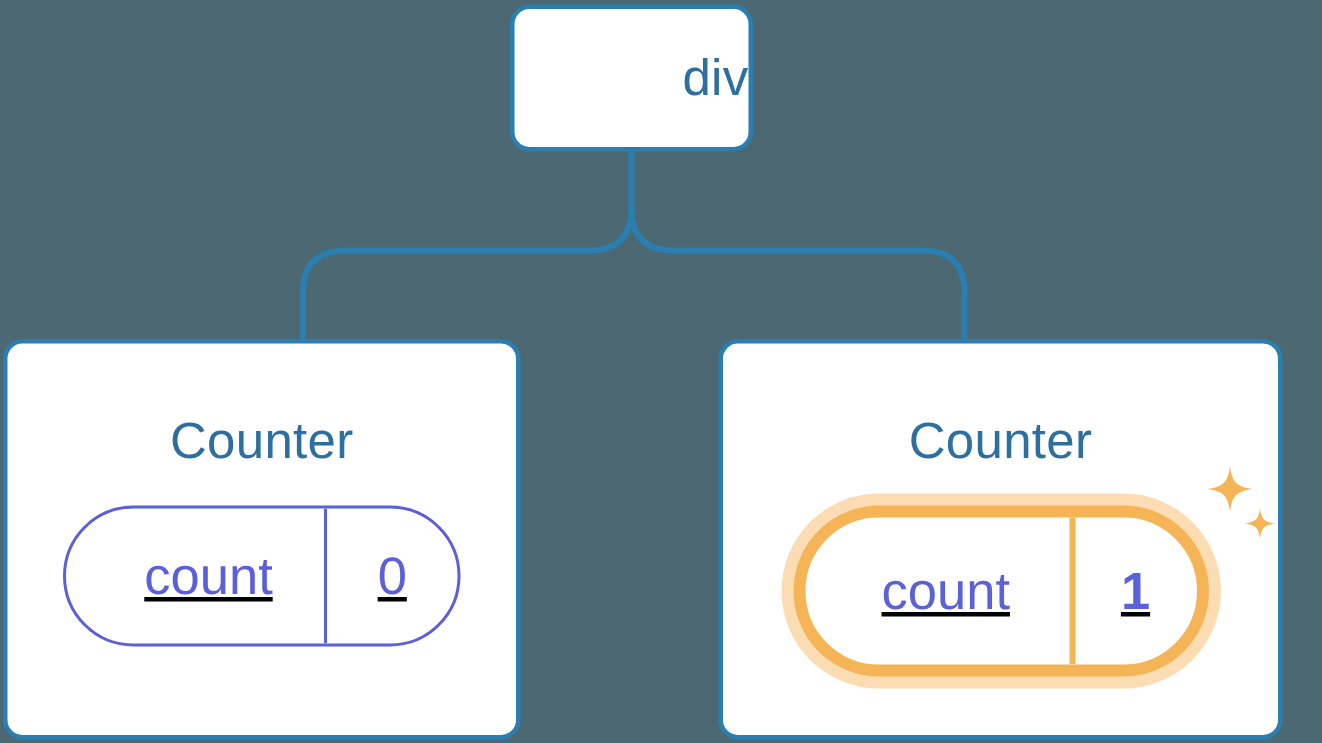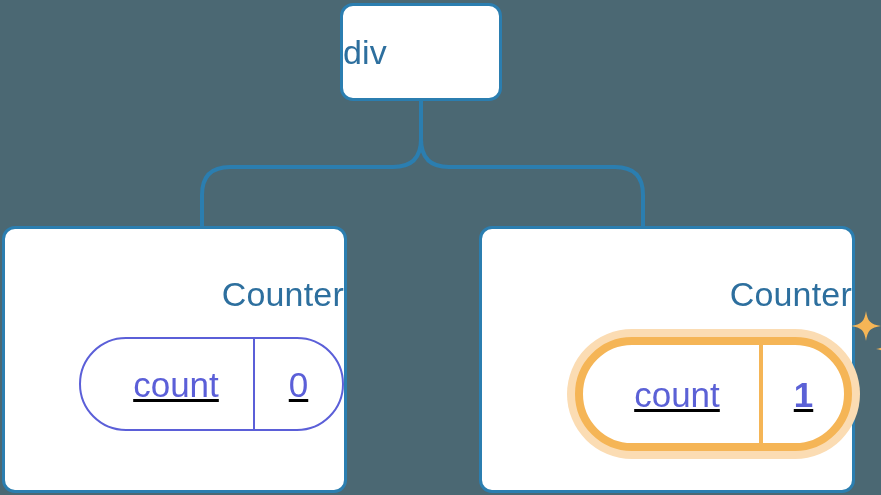--- a/index.html
+++ b/index.html
@@ -38,35 +38,35 @@
   }
 
   
   #root-node {
     left: 340px;
     top: 3px;
     width: 162px;
     height: 98px;
     display: flex;
     align-items: center;
-    justify-content: flex-start;
+    justify-content: flex-end;
   }
   .root-label {
     color: #2d6f9e;
     font-size: 34px;
     font-weight: 400;
     letter-spacing: 0.2px;
     line-height: 1;
   }
 
   
   .component-node {
     display: flex;
     flex-direction: column;
-    align-items: flex-end;
+    align-items: center;
   }
   #child-node-left {
     left: 2px;
     top: 226px;
     width: 345px;
     height: 267px;
   }
   #child-node-right {
     left: 479px;
     top: 226px;

